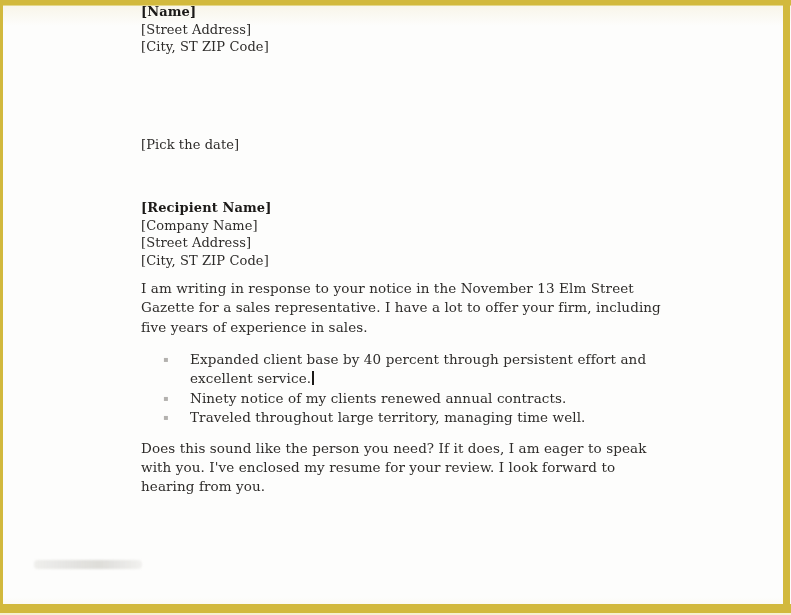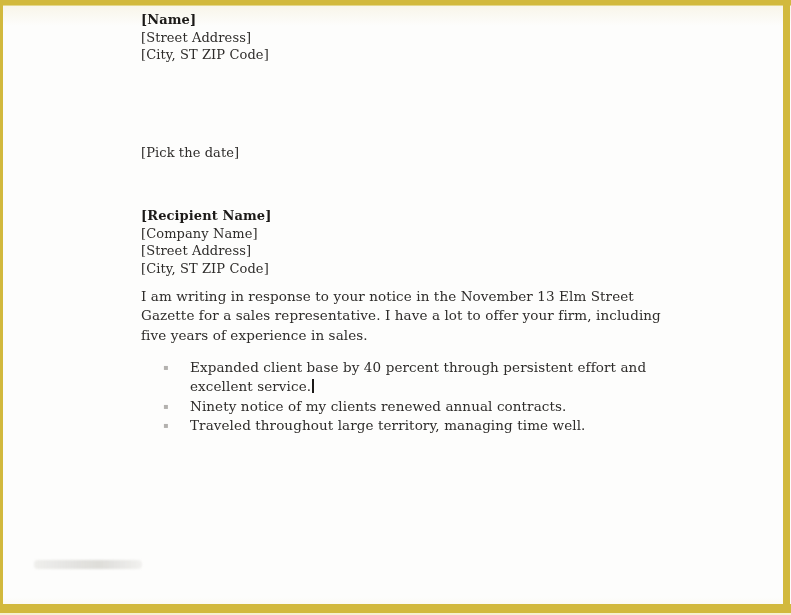--- a/index.html
+++ b/index.html
@@ -16,21 +16,21 @@
       linear-gradient(0deg, #f9f6e9 0px, rgba(249,246,233,0) 18px),
       #fdfdfc;
   }
   
   .frame-top{position:absolute;left:0;top:0;width:791px;height:5px;background:#d2b93d;border-bottom:1px solid #e4d78a;}
   .frame-left{position:absolute;left:0;top:0;width:3px;height:615px;background:#d2b93d;}
   .frame-right{position:absolute;left:783px;top:0;width:7px;height:615px;background:#d2b93d;}
   .frame-bottom{position:absolute;left:0;top:604px;width:791px;height:9px;background:#d2b93d;box-shadow:0 2px 0 #f6f0d2;}
 
   .content{
-    position:absolute;left:141px;top:8px;width:527px;
+    position:absolute;left:141px;top:0;width:527px;
     color:#2e2c2a;font-size:13.5px;line-height:19.3px;
     letter-spacing:.1px;
   }
   .addr{font-size:13px;line-height:17.5px;}
   .sender{margin-top:3px;}
   .bold{font-weight:bold;color:#1c1a18;}
   .italic{font-style:italic;}
   .date-line{margin-top:80px;font-size:13px;line-height:17.5px;}
   .recipient{margin-top:46px;}
   .salutation{margin-top:40px;line-height:19px;}
@@ -97,16 +97,17 @@
     <li>
       <span class="bullet">▪</span>
       <span class="bullet-text">Ninety notice of my clients renewed annual contracts.</span>
     </li>
     <li>
       <span class="bullet">▪</span>
       <span class="bullet-text">Traveled throughout large territory, managing time well.</span>
     </li>
   </ul>
 
+  <div class="closing">Does this sound like the person you need? If it does, I am eager to speak with you. I've enclosed my resume for your review. I look forward to hearing from you.</div>
 
 </div>
 
 <div class="watermark"></div>
 
 </body></html>

